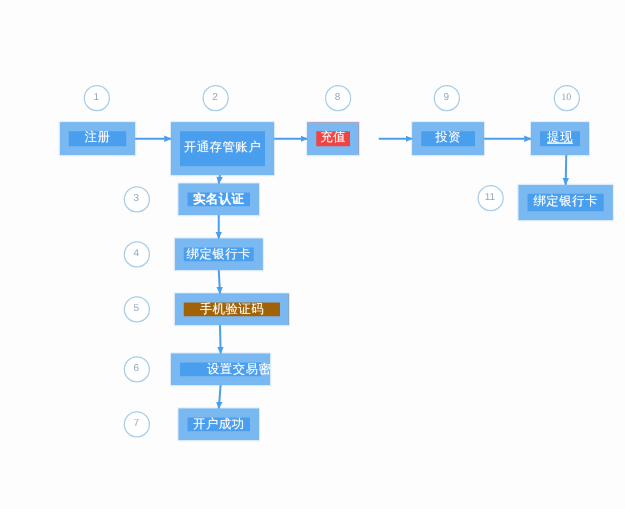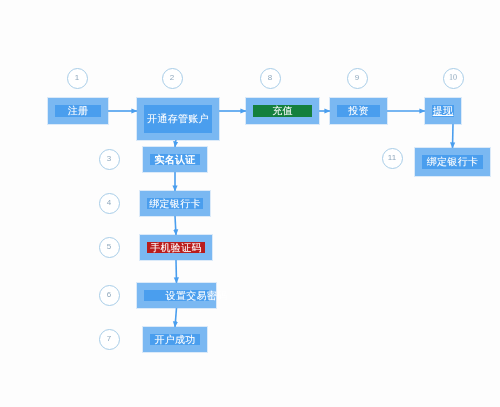--- a/index.html
+++ b/index.html
@@ -80,26 +80,26 @@
       <line x1="176" y1="260" x2="176.5" y2="283" stroke="#4a9eee" stroke-width="1.6" marker-end="url(#arrowhead)"></line>
       <line x1="176.5" y1="308" x2="175" y2="327" stroke="#4a9eee" stroke-width="1.6" marker-end="url(#arrowhead)"></line>
       <line x1="453" y1="124" x2="452.5" y2="148" stroke="#4a9eee" stroke-width="1.6" marker-end="url(#arrowhead)"></line>
     </svg>
 
   <div id="nodes">
       <div class="node" style="left: 48px; top: 98px; width: 60px; height: 26px; background: rgb(74, 158, 238); border-color: rgb(122, 184, 242); color: rgb(255, 255, 255);">注册</div>
       <div class="node" style="left: 137px; top: 98px; width: 82px; height: 42px; background: rgb(74, 158, 238); border-color: rgb(122, 184, 242); color: rgb(255, 255, 255);">开通存管账户</div>
       <div class="node" style="left: 143px; top: 147px; width: 64px; height: 25px; background: rgb(74, 158, 238); border-color: rgb(122, 184, 242); color: rgb(255, 255, 255); font-weight: bold;">实名认证</div>
       <div class="node" style="left: 140px; top: 191px; width: 70px; height: 25px; background: rgb(74, 158, 238); border-color: rgb(122, 184, 242); color: rgb(255, 255, 255);">绑定银行卡</div>
-      <div class="node" style="left: 140px; top: 235px; width: 72px; height: 25px; background: #b91c1c; border-color: rgb(122, 184, 242); color: rgb(255, 255, 255);">手机验证码</div>
+      <div class="node" style="left: 140px; top: 235px; width: 91px; height: 25px; background: #a16207; border-color: rgb(122, 184, 242); color: rgb(255, 255, 255);">手机验证码</div>
       <div class="node" style="left: 137px; top: 283px; width: 79px; height: 25px; background: rgb(74, 158, 238); border-color: rgb(122, 184, 242); color: rgb(255, 255, 255); padding-left: 40px;">设置交易密码</div>
       <div class="node" style="left: 143px; top: 327px; width: 64px; height: 25px; background: rgb(74, 158, 238); border-color: rgb(122, 184, 242); color: rgb(255, 255, 255);">开户成功</div>
-      <div class="node" style="left: 246px; top: 98px; width: 73px; height: 26px; background: #15803d; border-color: rgb(122, 184, 242); color: rgb(255, 255, 255);">充值</div>
+      <div class="node" style="left: 246px; top: 98px; width: 41px; height: 26px; background: #ef4444; border-color: rgb(122, 184, 242); color: rgb(255, 255, 255);">充值</div>
       <div class="node" style="left: 330px; top: 98px; width: 57px; height: 26px; background: rgb(74, 158, 238); border-color: rgb(122, 184, 242); color: rgb(255, 255, 255);">投资</div>
-      <div class="node" style="left: 425px; top: 98px; width: 36px; height: 26px; background: rgb(74, 158, 238); border-color: rgb(122, 184, 242); color: rgb(255, 255, 255); text-decoration: underline;">提现</div>
+      <div class="node" style="left: 425px; top: 98px; width: 46px; height: 26px; background: rgb(74, 158, 238); border-color: rgb(122, 184, 242); color: rgb(255, 255, 255); text-decoration: underline;">提现</div>
       <div class="node" style="left: 415px; top: 148px; width: 75px; height: 28px; background: rgb(74, 158, 238); border-color: rgb(122, 184, 242); color: rgb(255, 255, 255);">绑定银行卡</div>
     </div>
   <div id="circles">
       <div class="step-circle" style="left: 66.5px; top: 67.5px; border-color: rgb(168, 205, 232); color: rgb(143, 168, 189);">1</div>
       <div class="step-circle" style="left: 161.5px; top: 67.5px; border-color: rgb(168, 205, 232); color: rgb(143, 168, 189);">2</div>
       <div class="step-circle" style="left: 259.5px; top: 67.5px; border-color: rgb(168, 205, 232); color: rgb(143, 168, 189);">8</div>
       <div class="step-circle" style="left: 346.5px; top: 67.5px; border-color: rgb(168, 205, 232); color: rgb(143, 168, 189);">9</div>
       <div class="step-circle" style="left: 442.5px; top: 67.5px; border-color: rgb(168, 205, 232); color: rgb(143, 168, 189); font-family: Liberation Serif, serif;">10</div>
       <div class="step-circle" style="left: 98.5px; top: 148.5px; border-color: rgb(168, 205, 232); color: rgb(143, 168, 189);">3</div>
       <div class="step-circle" style="left: 98.5px; top: 192.5px; border-color: rgb(168, 205, 232); color: rgb(143, 168, 189);">4</div>

